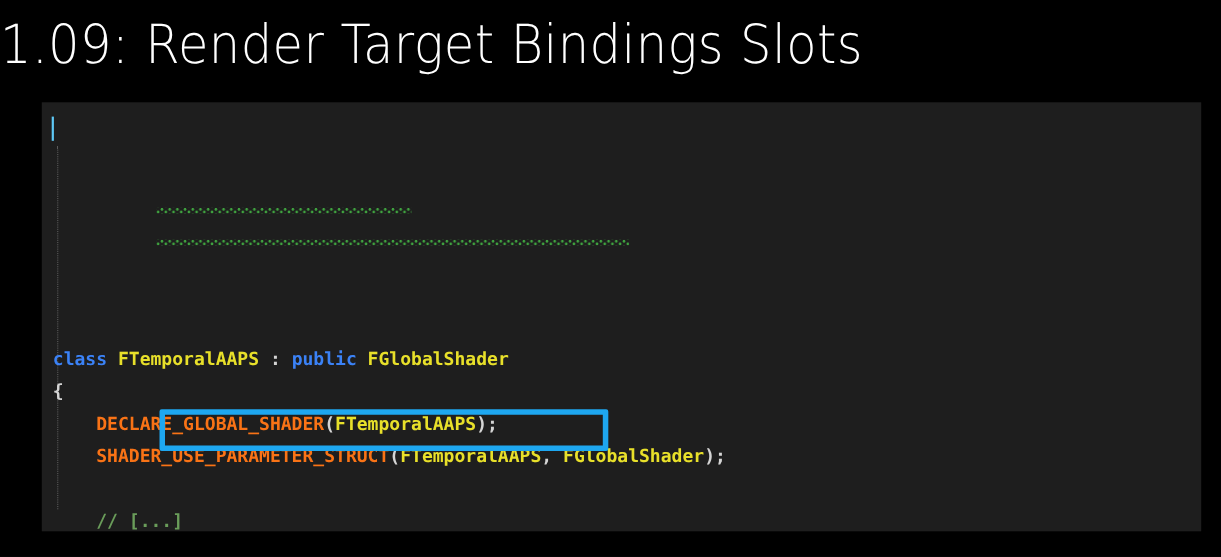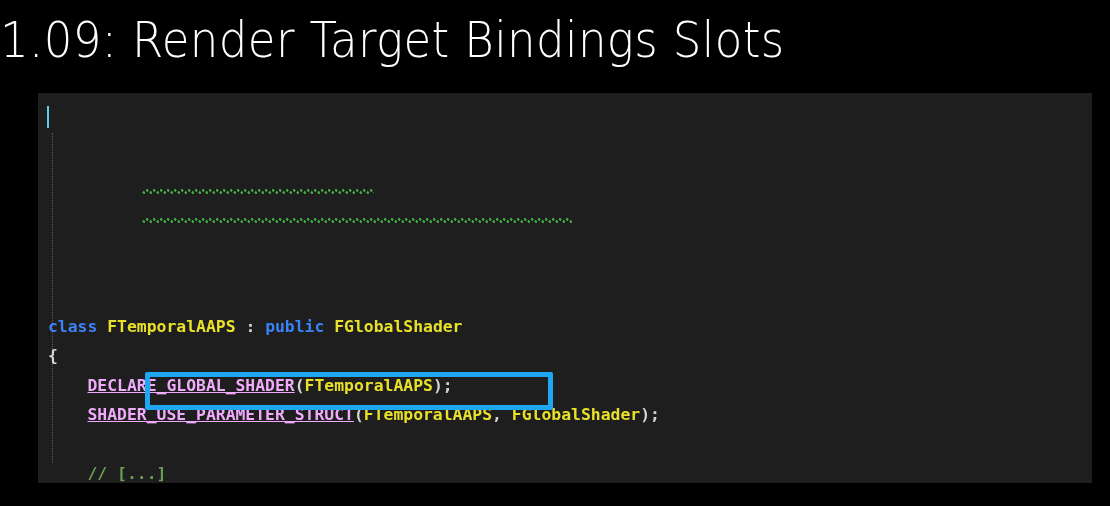--- a/index.html
+++ b/index.html
@@ -86,21 +86,21 @@
     left: 9px;
     top: 13px;
     width: 2px;
     height: 22px;
     background: #5ec8f5;
   }
 
   
   .kw      { color: #3b82f6; }  
   .type    { color: #e8e02a; }  
-  .macro   { color: #f0abfc; text-decoration: underline; }  
+  .macro   { color: #f97316; }  
   .comment { color: #6a9d5a; }  
   .punct   { color: #d4d4d4; }  
 
   
   .squiggle {
     position: absolute;
     height: 5px;
     background-repeat: repeat-x;
     background-size: 7px 5px;
     background-image:

